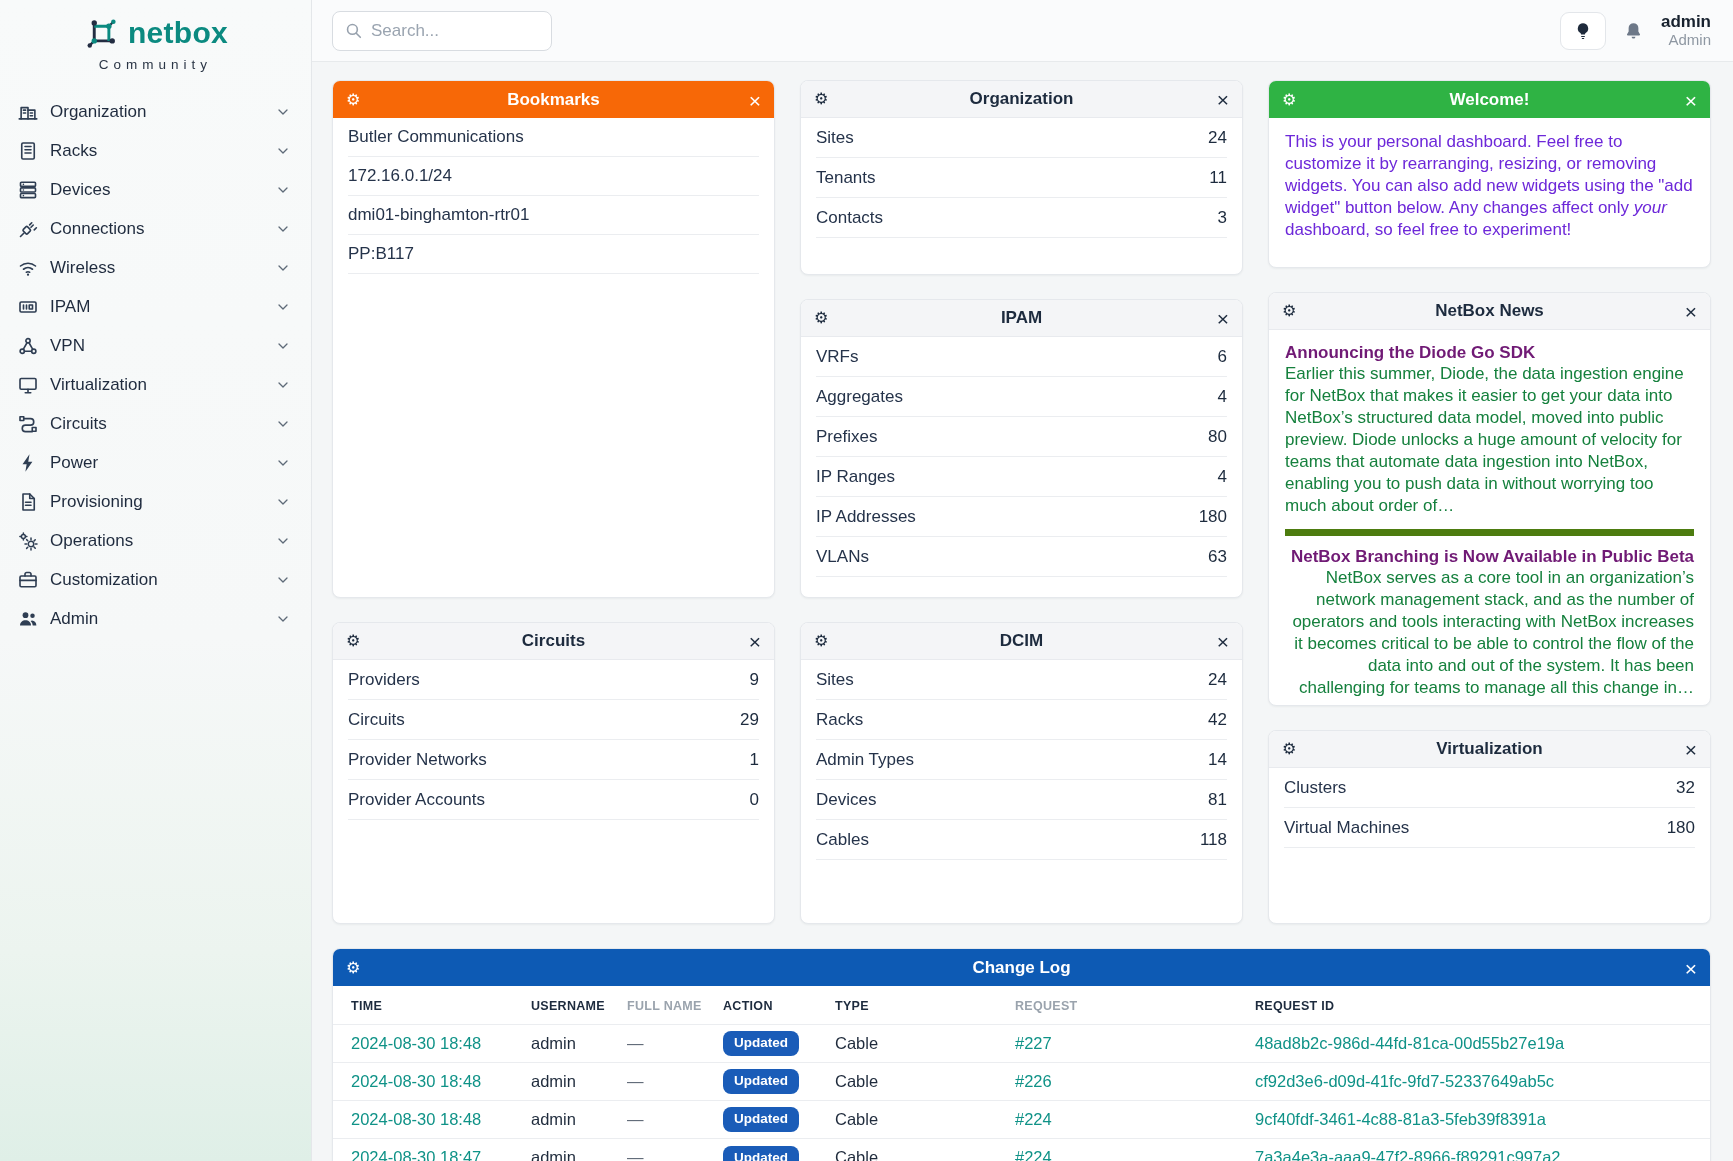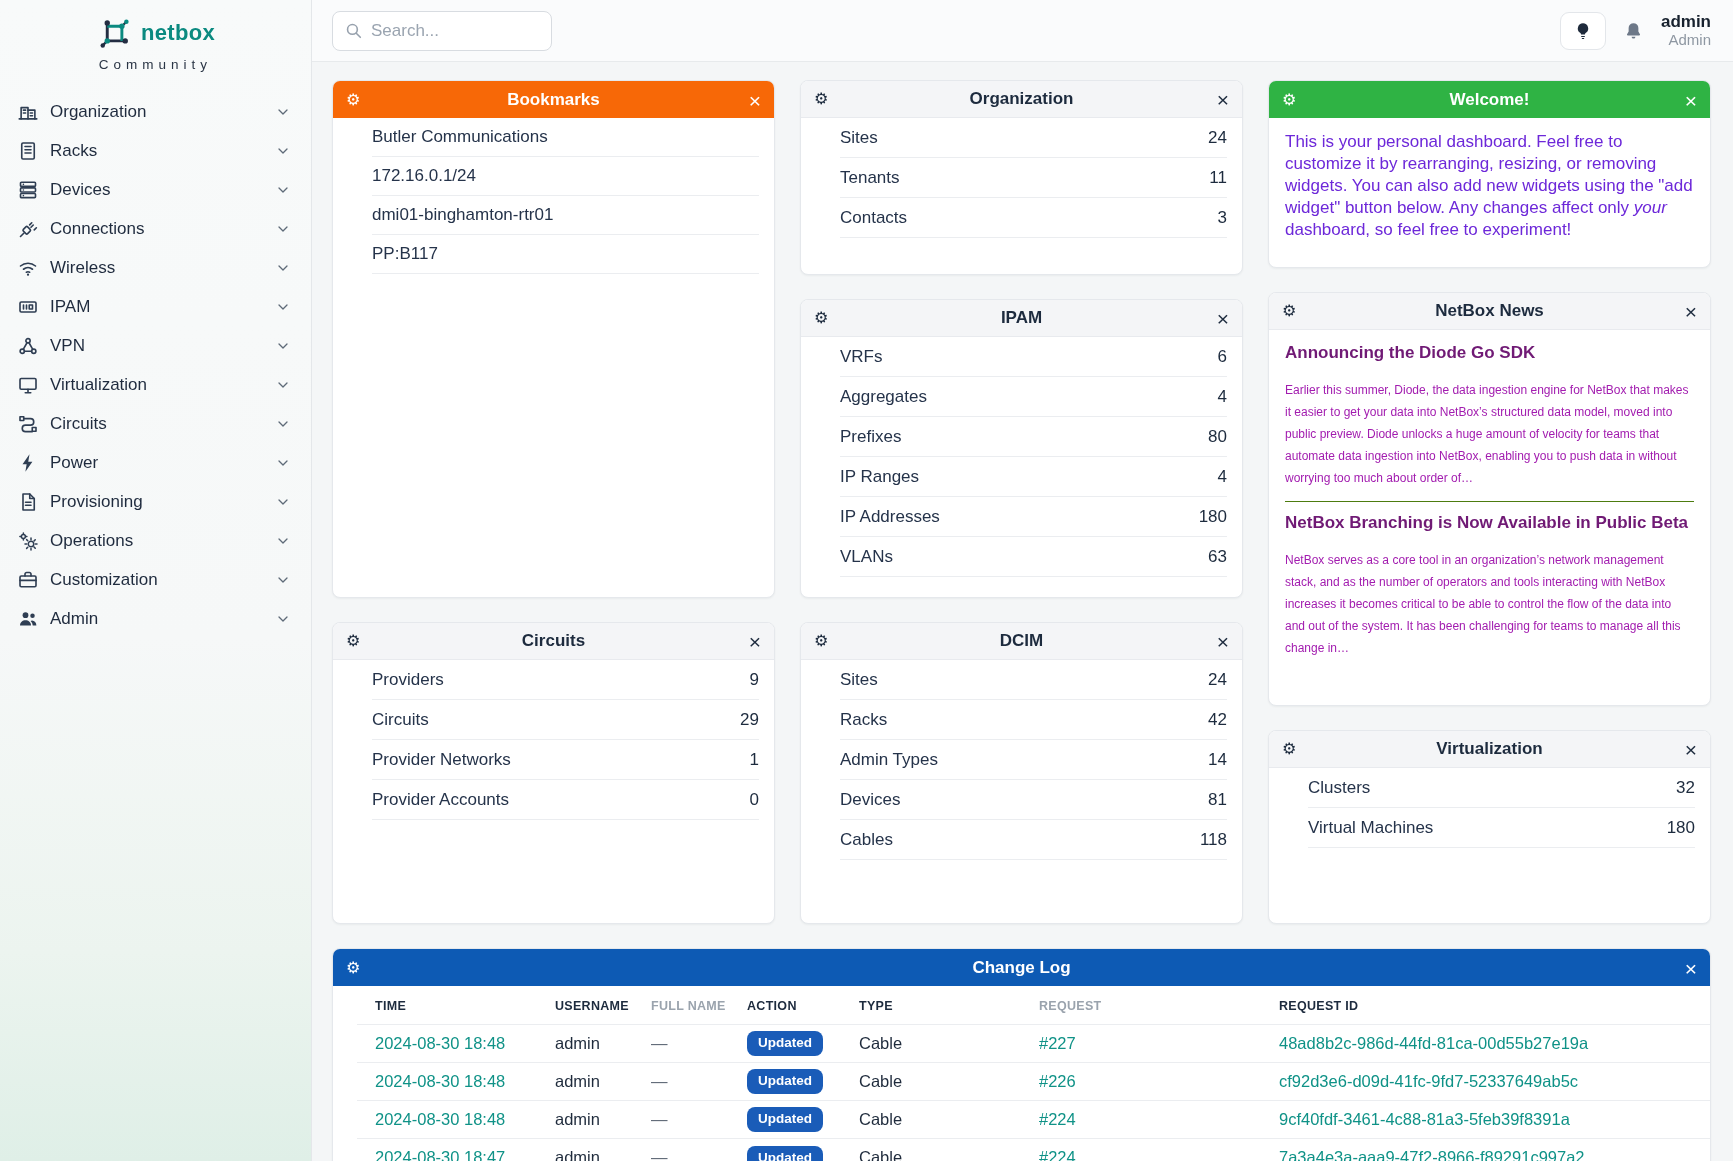--- a/index.html
+++ b/index.html
@@ -7,21 +7,21 @@
   body { font-family:"Liberation Sans","DejaVu Sans",sans-serif; background:#f4f6f7; color:#1f2b3c; }
   .app { display:flex; width:1733px; height:1161px; }
 
   
   .sidebar { width:312px; flex:0 0 312px; height:1161px;
     background:linear-gradient(180deg,#f8fafa 0%,#f6f8f8 55%,#ecf4ef 82%,#dfefe7 100%);
     border-right:1px solid #e4e7ea; padding-top:12px; }
   .brand { text-align:center; }
   .brand-row { display:flex; align-items:center; justify-content:center; gap:9px; height:42px; }
   .brand-mark svg { width:36px; height:36px; display:block; }
-  .brand-name { font-size:22px; font-weight:700; color:#0b8a80; letter-spacing:.3px; }
+  .brand-name { font-size:30px; font-weight:700; color:#0b8a80; letter-spacing:.3px; }
   .brand-sub { font-size:13.5px; letter-spacing:5px; color:#2a3545; margin-top:3px; }
   .nav { margin-top:20px; }
   .nav-item { height:39px; display:flex; align-items:center; padding:0 20px 0 18px; cursor:pointer; }
   .nav-ic { width:20px; height:20px; color:#2f3e53; margin-right:12px; display:flex; }
   .nav-ic svg { width:20px; height:20px; }
   .nav-label { font-size:17px; color:#1f2b3e; }
   .nav-chev { margin-left:auto; color:#5e6a78; display:flex; }
   .nav-chev svg { width:16px; height:16px; }
 
   
@@ -58,36 +58,36 @@
 
   .whdr { position:relative; height:37px; flex:0 0 37px; display:flex; align-items:center; justify-content:center; }
   .wtitle { font-size:17px; font-weight:600; }
   .whdr .gear { position:absolute; left:13px; top:50%; transform:translateY(-50%); font-size:16px; line-height:1; cursor:pointer; }
   .whdr .wclose { position:absolute; right:13px; top:50%; transform:translateY(-50%); font-size:21px; line-height:1; cursor:pointer; }
   .hdr-gray   { background:#f4f5f7; color:#1d2b3e; border-bottom:1px solid #e8eaee; }
   .hdr-orange { background:#f76807; color:#fff; }
   .hdr-green  { background:#2fb344; color:#fff; }
   .hdr-blue   { background:#0d5ab4; color:#fff; }
 
-  .wbody { flex:1; overflow:hidden;padding-left:24px; }
+  .wbody { flex:1; overflow:hidden; }
   .srow { height:40px; display:flex; align-items:center; justify-content:space-between;
     margin:0 15px; border-bottom:1px solid #ebedf0; font-size:17px; color:#25334a; }
   .slabel { cursor:pointer; color:#25334a; text-decoration:none; }
   .sval { color:#1d2b3e; }
   .bk-row { height:39px; display:flex; align-items:center; margin:0 15px;
     border-bottom:1px solid #ebedf0; font-size:17px; }
   .bk-label { color:#25334a; cursor:pointer; text-decoration:none; }
 
   .welcome-body { padding:13px 16px; font-size:17px; line-height:22px; color:#6d28d9; }
 
   .news-body { padding:2px 16px 0; }
   .news-item { padding:11px 0 12px; }
-  .news-item + .news-item { border-top:1px solid #4d7c0f; }
+  .news-item + .news-item { border-top:7px solid #4d7c0f;text-align:right; }
   .news-title { font-size:17px; font-weight:600; color:#701a75; cursor:pointer; text-decoration:none; display:block; }
-  .news-excerpt { margin-top:16px; font-size:12px; line-height:22px; color:#a21caf; }
+  .news-excerpt { margin-top:0; font-size:17px; line-height:22px; color:#15803d; }
 
   
   .cl-table { width:100%; border-collapse:collapse; table-layout:fixed; }
   .cl-table th { text-align:left; font-size:12.5px; font-weight:700; letter-spacing:.3px; color:#1d2b3e;
     padding:13px 8px 11px; white-space:nowrap; }
   .cl-table th.muted { color:#9aa3ad; }
   .cl-table th:first-child, .cl-table td:first-child { padding-left:18px; }
   .cl-table td { font-size:16.5px; padding:0 8px; height:38px; border-top:1px solid #ebedf0;
     color:#1f2b3c; white-space:nowrap; overflow:hidden; }
   .lnk { color:#0f9287; cursor:pointer; text-decoration:none; }

